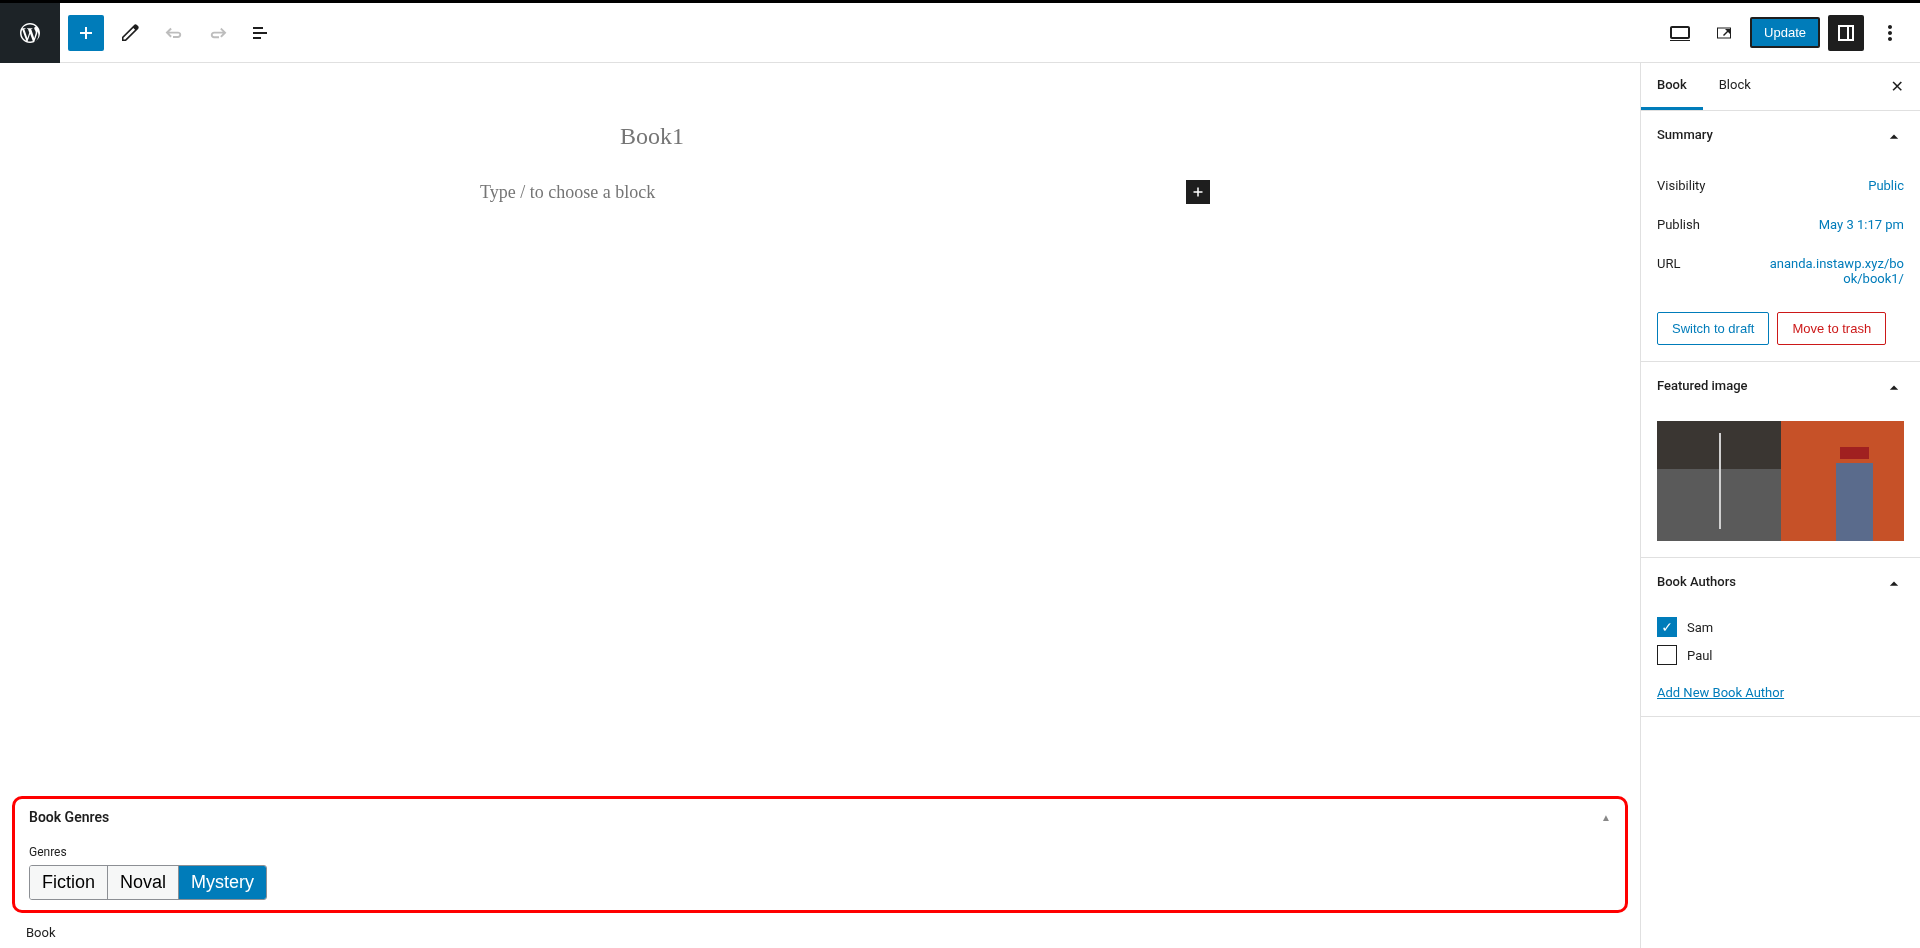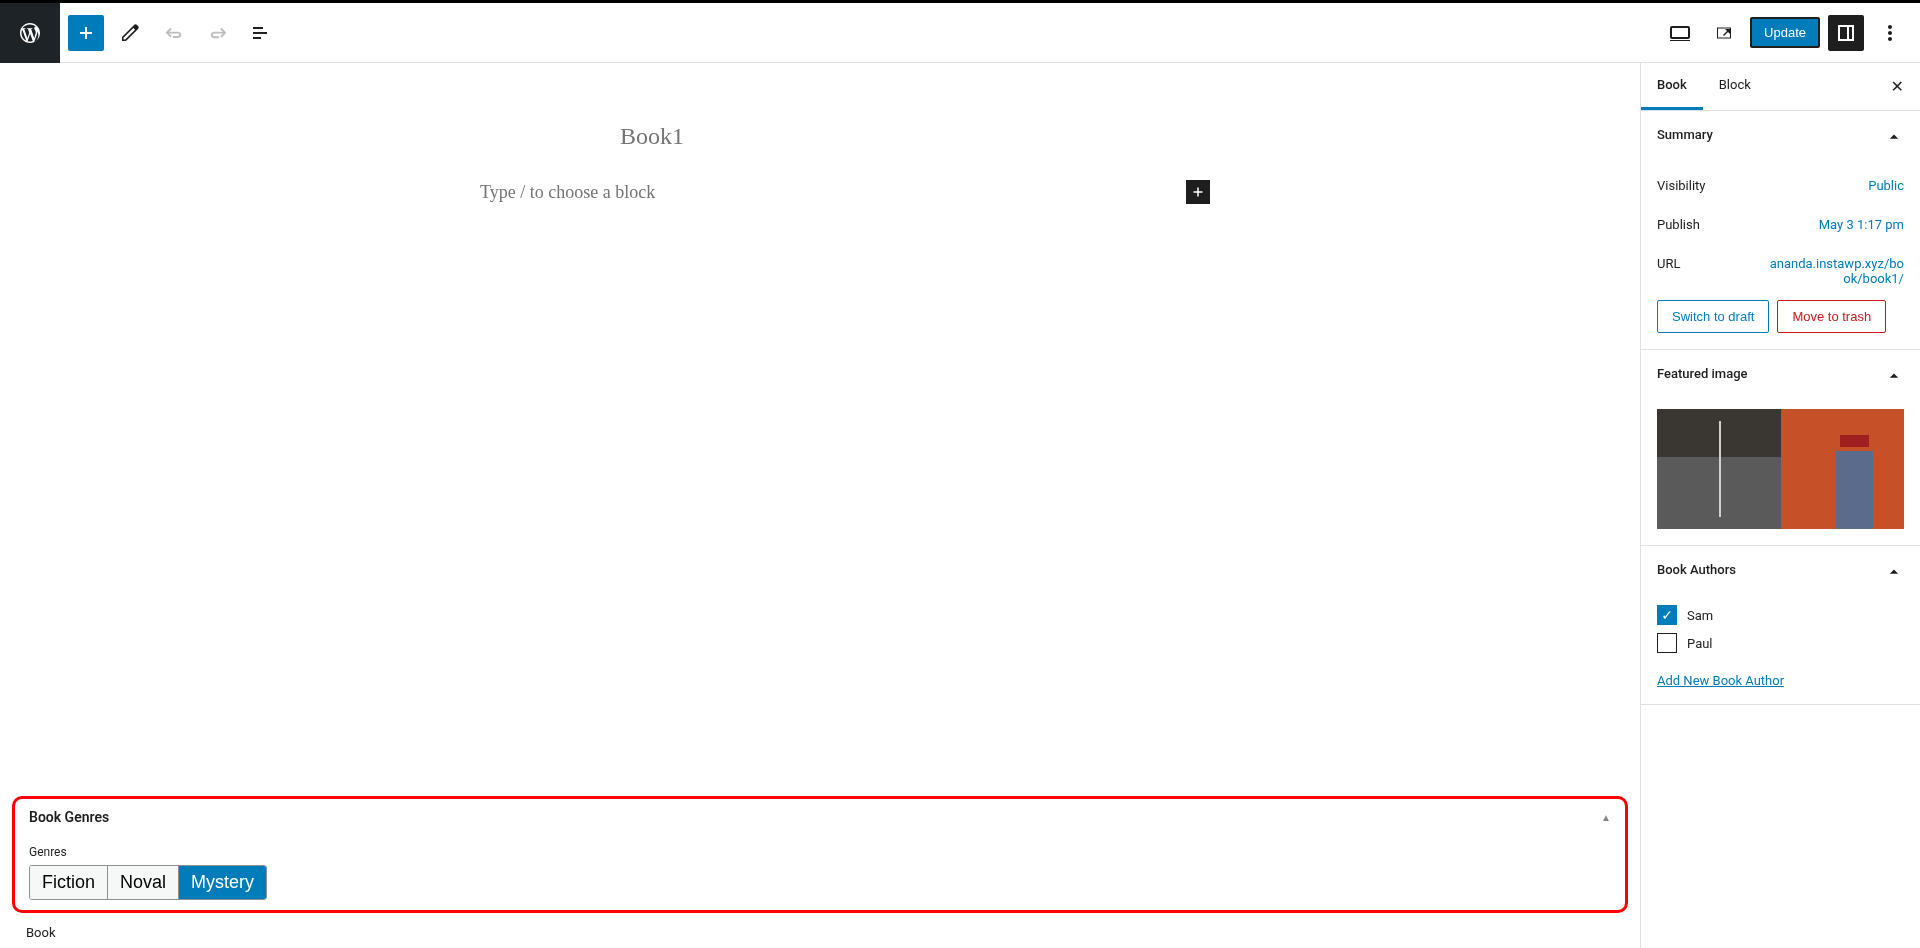--- a/index.html
+++ b/index.html
@@ -55,21 +55,21 @@
     .sidebar-close { margin-left: auto; padding: 14px 16px; cursor: pointer; font-size: 16px; }
     
     
     .panel { border-bottom: 1px solid #e0e0e0; }
     .panel-header { padding: 16px; display: flex; justify-content: space-between; cursor: pointer; font-weight: 500; font-size: 13px; }
     .panel-chevron svg { width: 20px; height: 20px; }
     .panel-body { padding: 0 16px 16px; }
     .panel-row { display: flex; justify-content: space-between; padding: 12px 0; font-size: 13px; }
     .panel-row-label { color: #1e1e1e; }
     .panel-row-value { color: #007cba; cursor: pointer; text-align: right; }
-    .panel-actions { display: flex; gap: 8px; margin-top: 2px; }
+    .panel-actions { display: flex; gap: 8px; margin-top: 14px; }
     .panel-btn { padding: 8px 14px; border: 1px solid; border-radius: 2px; cursor: pointer; font-size: 13px; background: #fff; }
     .panel-btn.draft { border-color: #007cba; color: #007cba; }
     .panel-btn.trash { border-color: #cc1818; color: #cc1818; }
     
     
     .author-item { display: flex; align-items: center; gap: 10px; padding: 4px 0; }
     .checkbox { width: 20px; height: 20px; border: 1px solid #1e1e1e; cursor: pointer; display: flex; align-items: center; justify-content: center; }
     .checkbox.checked { background: #007cba; border-color: #007cba; }
     .checkbox.checked::after { content: '✓'; color: #fff; font-size: 14px; }
     .add-link { color: #007cba; text-decoration: underline; cursor: pointer; display: block; margin-top: 16px; font-size: 13px; }

